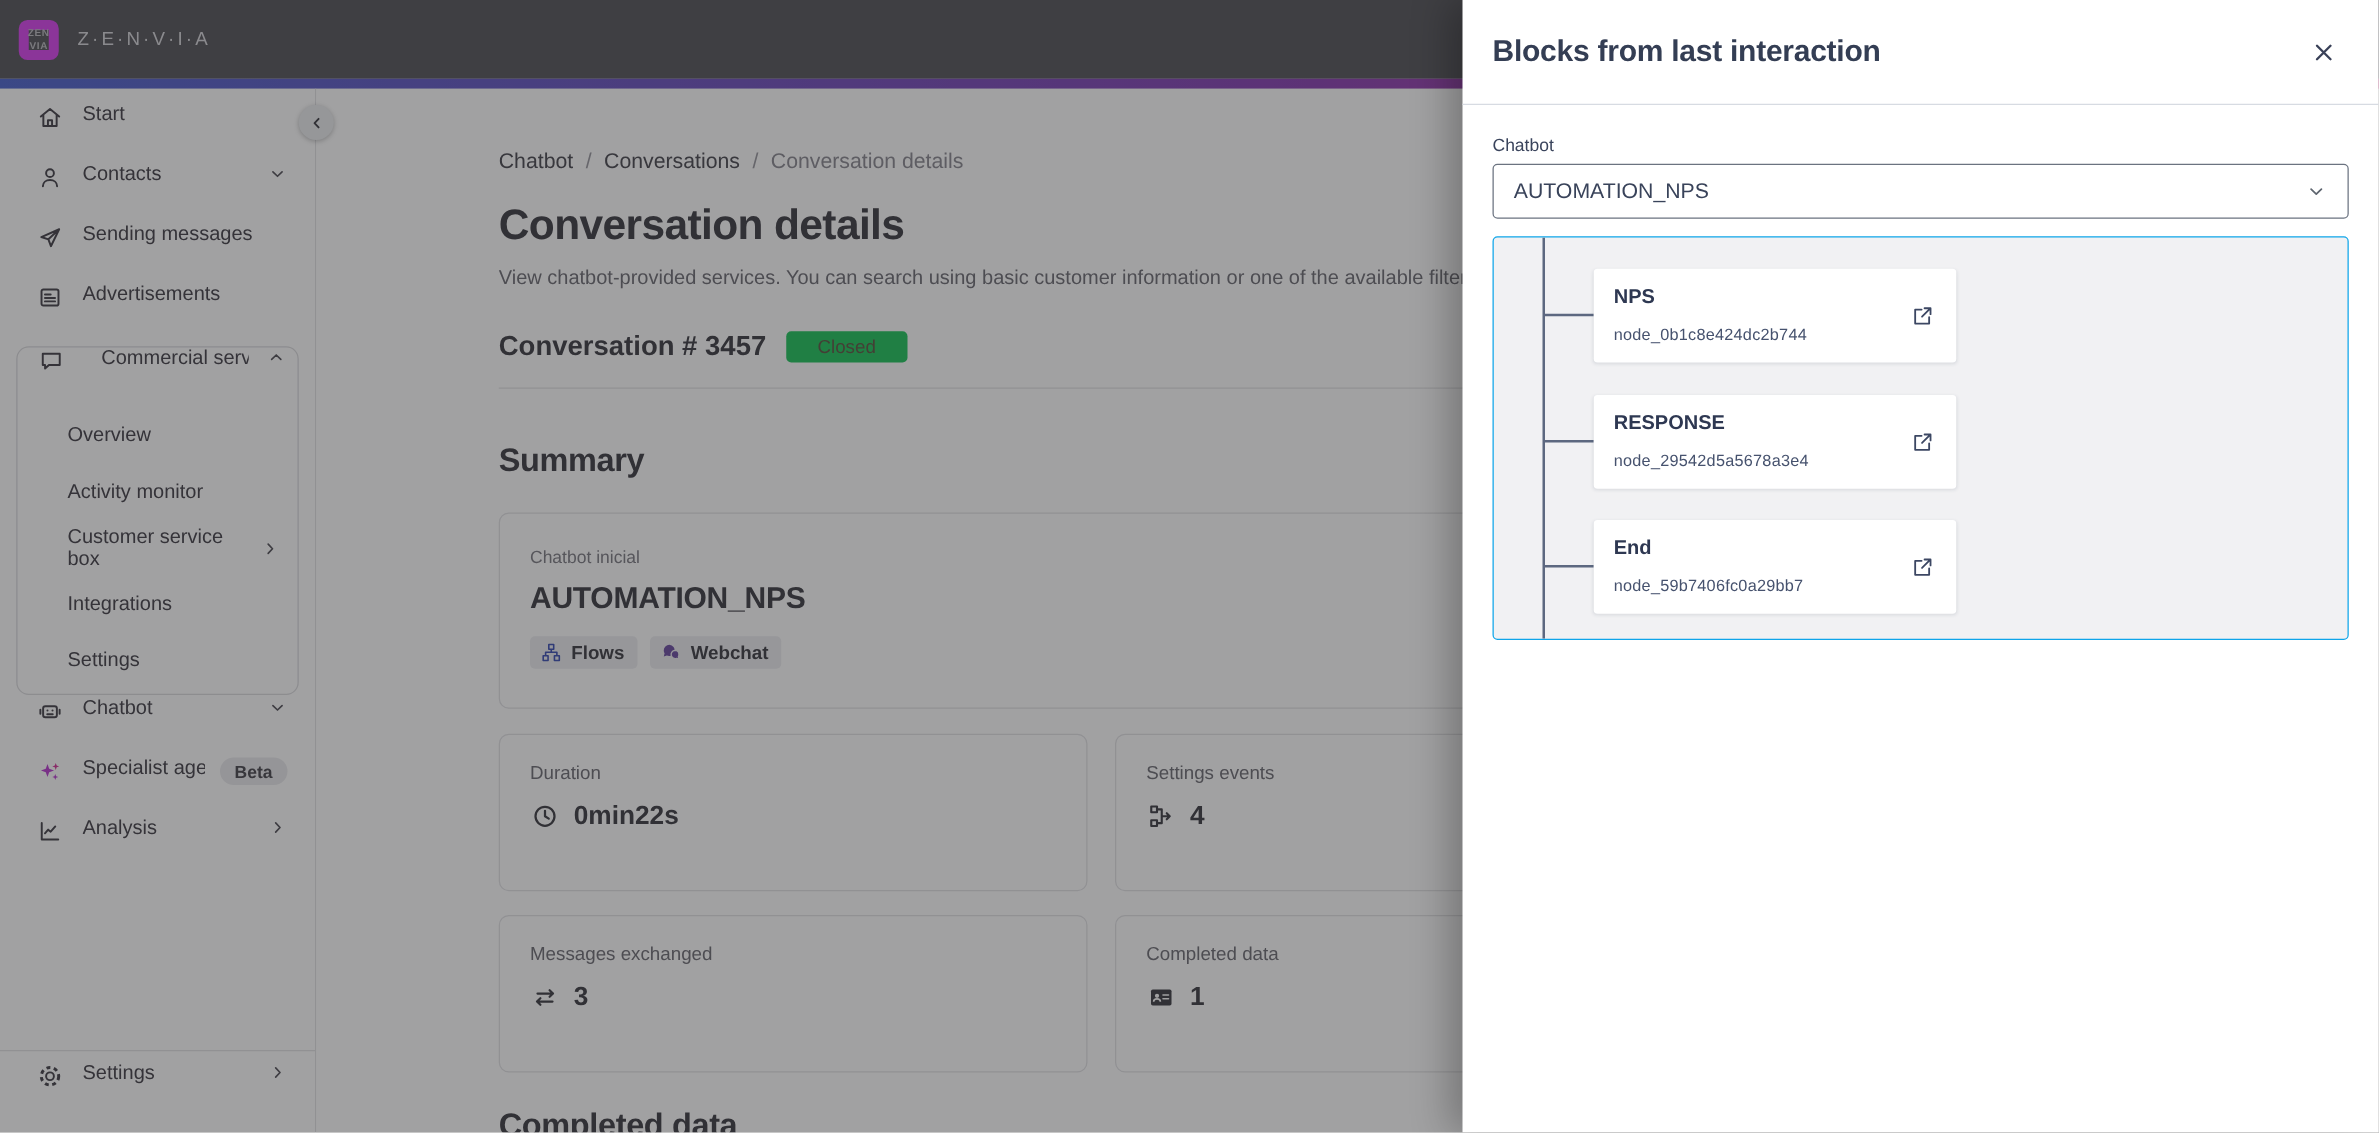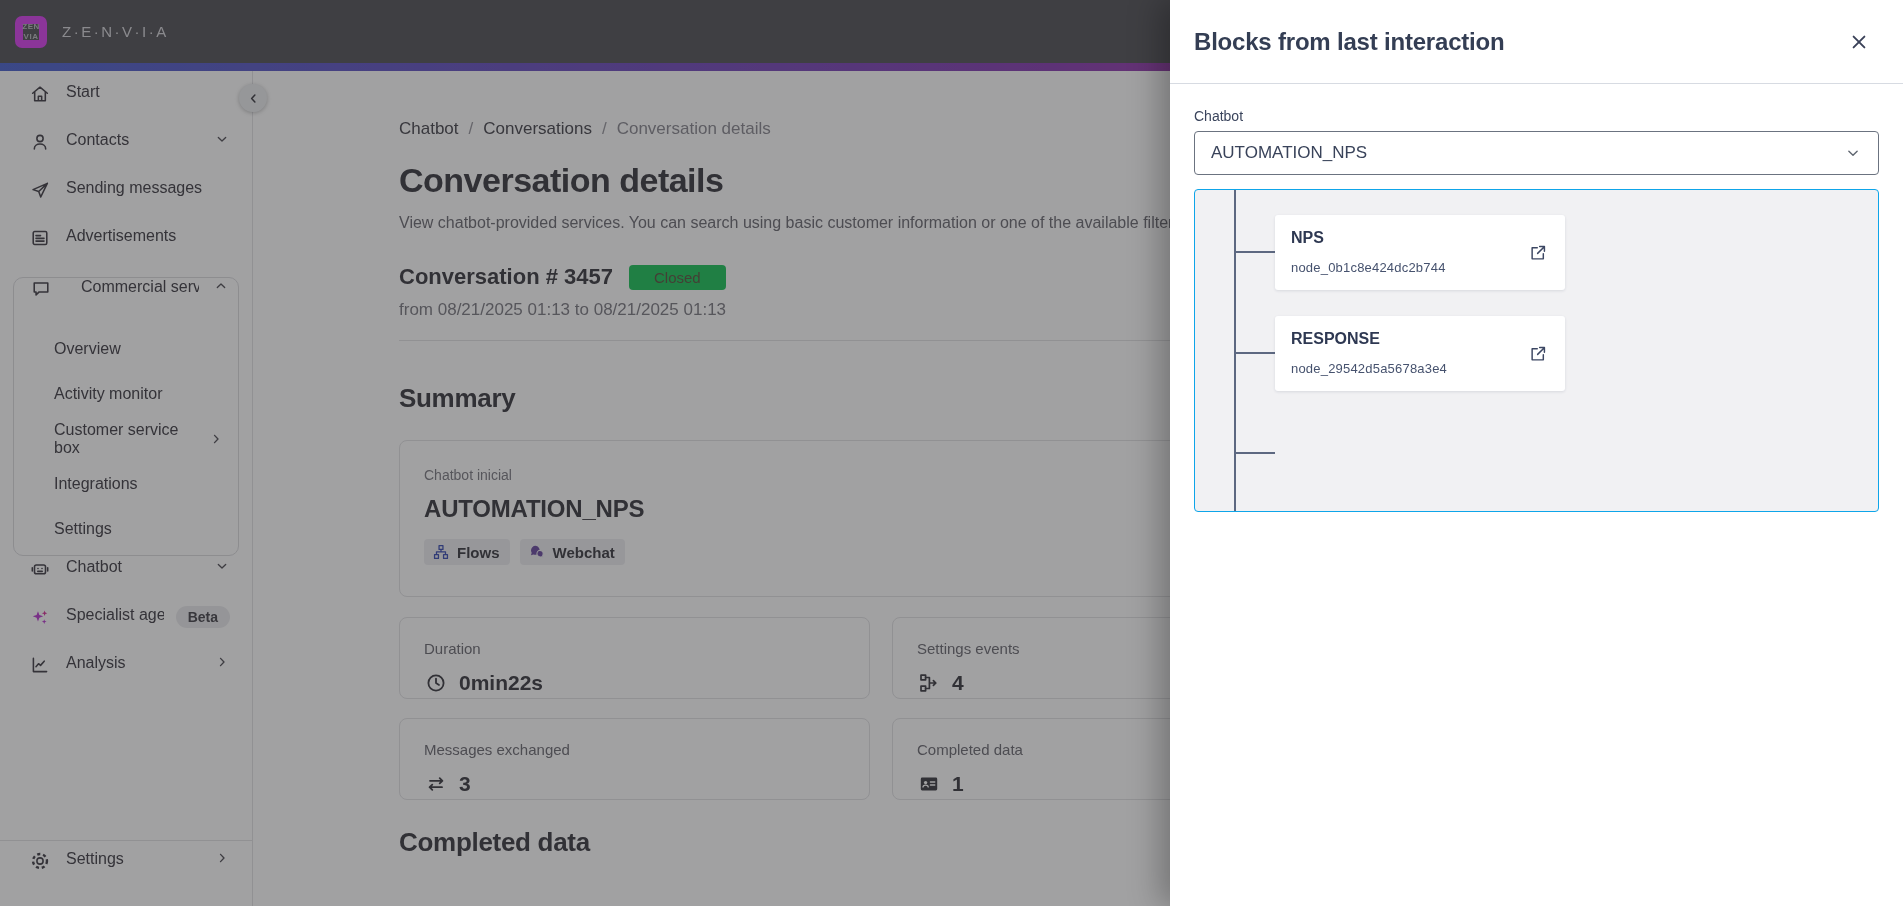--- a/index.html
+++ b/index.html
@@ -89,21 +89,21 @@
   }
   .cc-label { font-size:14px; color:#7f7e86; }
   .cc-name { margin-top:12px; font-size:24px; font-weight:700; letter-spacing:-.2px; color:#3f3e45; }
   .cc-tags { margin-top:16px; display:flex; gap:10px; }
   .tag {
     display:inline-flex; align-items:center; gap:7px; background:#eeeef1;
     border-radius:4px; padding:4px 10px 4px 8px; font-size:15px; font-weight:700; color:#3f3e45;text-align:right;
   }
   .tag .icon-wrap { width:18px; height:18px; }
   .metrics { margin-top:20px; display:grid; grid-template-columns:471px 471px; gap:19px 22px; }
-  .metric-card { height:82px; border:1px solid #e3e3e6; border-radius:8px; padding:22px 24px; }
+  .metric-card { height:126px; border:1px solid #e3e3e6; border-radius:8px; padding:22px 24px; }
   .m-label { font-size:15px; color:#6f6e76; }
   .m-value { margin-top:14px; display:flex; align-items:center; gap:11px; font-size:21px; font-weight:700; color:#3f3e45; }
   .m-value .icon-wrap { width:24px; height:24px; color:#3f3e45; }
 
   
   .overlay { position:absolute; inset:0; background:rgba(30,30,34,.42); z-index:40; }
   .drawer {
     position:absolute; top:0; right:0; width:733px; height:100%;
     background:#fff; z-index:50; box-shadow:-10px 0 30px rgba(0,0,0,.28);
   }
@@ -314,21 +314,20 @@
     <span class="crumb current">Conversation details</span>
   </div>
 
   <div class="page-title">Conversation details</div>
   <div class="page-desc">View chatbot-provided services. You can search using basic customer information or one of the available filters. To learn mo</div>
 
   <div class="conv-row">
     <span class="conv-title">Conversation # 3457</span>
     <span class="status-badge">Closed</span>
   </div>
-  <div class="date-range">from 08/21/2025 01:13 to 08/21/2025 01:13</div>
 
   <div class="h-divider"></div>
 
   <div class="section-heading">Summary</div>
 
   <div class="chatbot-card">
     <div class="cc-label">Chatbot inicial</div>
     <div class="cc-name">AUTOMATION_NPS</div>
     <div class="cc-tags">
       <span class="tag">
@@ -454,15 +453,24 @@
       <div class="block-card" style="top:126px;">
         <div class="block-name">RESPONSE</div>
         <div class="block-node">node_29542d5a5678a3e4</div>
         <span class="ic block-link">
           <svg viewBox="0 0 24 24" fill="none" stroke="currentColor" stroke-width="1.6" stroke-linecap="round" stroke-linejoin="round">
               <path d="M11.2 6.2H5.6v12.2h12.2v-5.6M13.8 5H19v5.2M18.6 5.4l-7 7"></path>
             </svg>
         </span>
       </div>
 
+      <div class="block-card" style="top:226px;">
+        <div class="block-name">End</div>
+        <div class="block-node">node_59b7406fc0a29bb7</div>
+        <span class="ic block-link">
+          <svg viewBox="0 0 24 24" fill="none" stroke="currentColor" stroke-width="1.6" stroke-linecap="round" stroke-linejoin="round">
+              <path d="M11.2 6.2H5.6v12.2h12.2v-5.6M13.8 5H19v5.2M18.6 5.4l-7 7"></path>
+            </svg>
+        </span>
+      </div>
     </div>
   </div>
 </div>
 
 </body></html>

